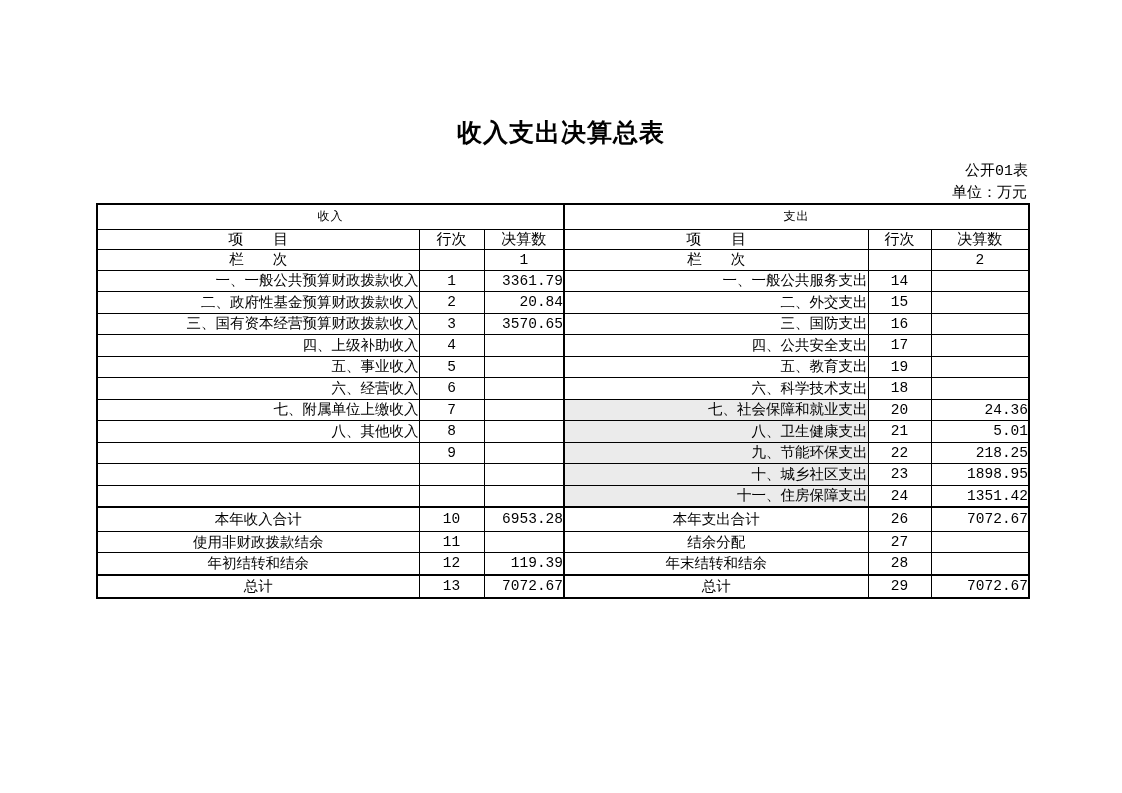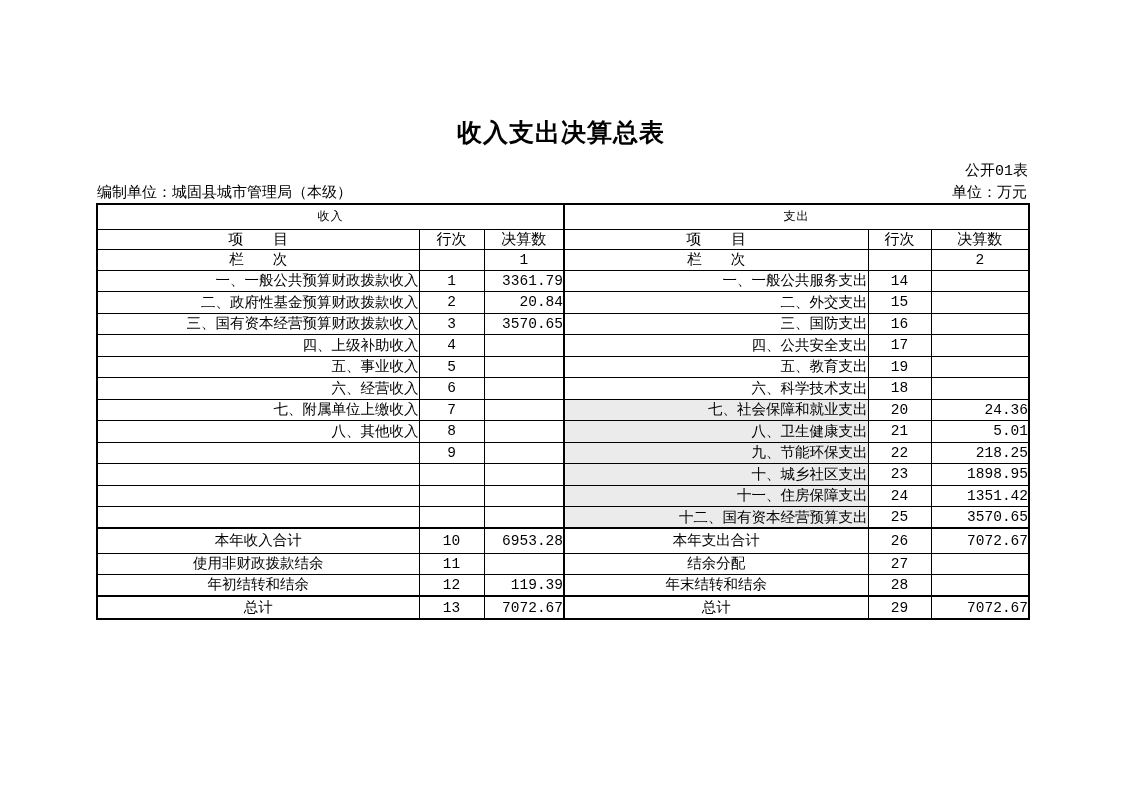--- a/index.html
+++ b/index.html
@@ -65,21 +65,20 @@
   td.shade{background:var(--shade,#ebebeb);margin-top:48px;}
 </style>
 </head>
 <body>
 
 <div class="page">
 
   <h1 class="title">收入支出决算总表</h1>
 
   <div class="table-code">公开01表</div>
-  <div class="meta-prepared">编制单位：城固县城市管理局（本级）</div>
   <div class="meta-unit">单位：万元</div>
 
   <table class="budget">
     <colgroup>
       <col style="width:322px">
         <col style="width:65px">
         <col style="width:80px">
       <col style="width:304px">
         <col style="width:63px">
         <col style="width:98px">
@@ -188,28 +187,20 @@
         <td class="ca">1898.95</td>
       </tr>
       <tr class="data">
         <td class="ci"></td>
         <td class="cn"></td>
         <td class="ca"></td>
         <td class="ci mid shade">十一、住房保障支出</td>
         <td class="cn">24</td>
         <td class="ca">1351.42</td>
       </tr>
-      <tr class="data">
-        <td class="ci"></td>
-        <td class="cn"></td>
-        <td class="ca"></td>
-        <td class="ci mid shade">十二、国有资本经营预算支出</td>
-        <td class="cn">25</td>
-        <td class="ca">3570.65</td>
-      </tr>
       <tr class="sum1">
         <td class="cc bold">本年收入合计</td>
         <td class="cn">10</td>
         <td class="ca">6953.28</td>
         <td class="cc bold mid">本年支出合计</td>
         <td class="cn">26</td>
         <td class="ca">7072.67</td>
       </tr>
       <tr class="sum2">
         <td class="cc">使用非财政拨款结余</td>

